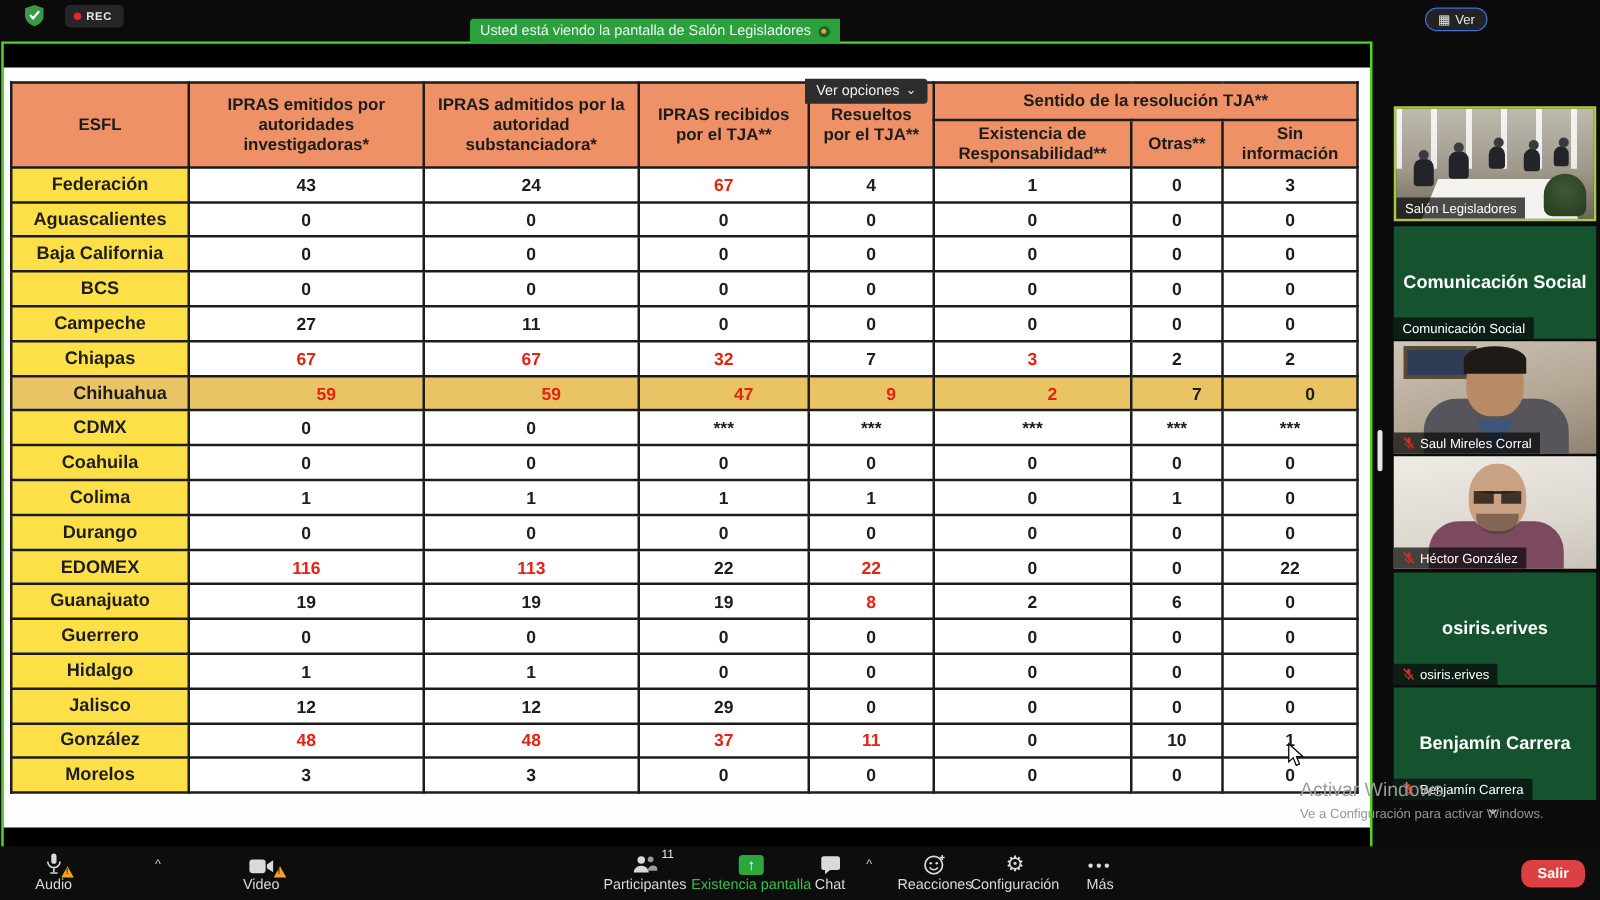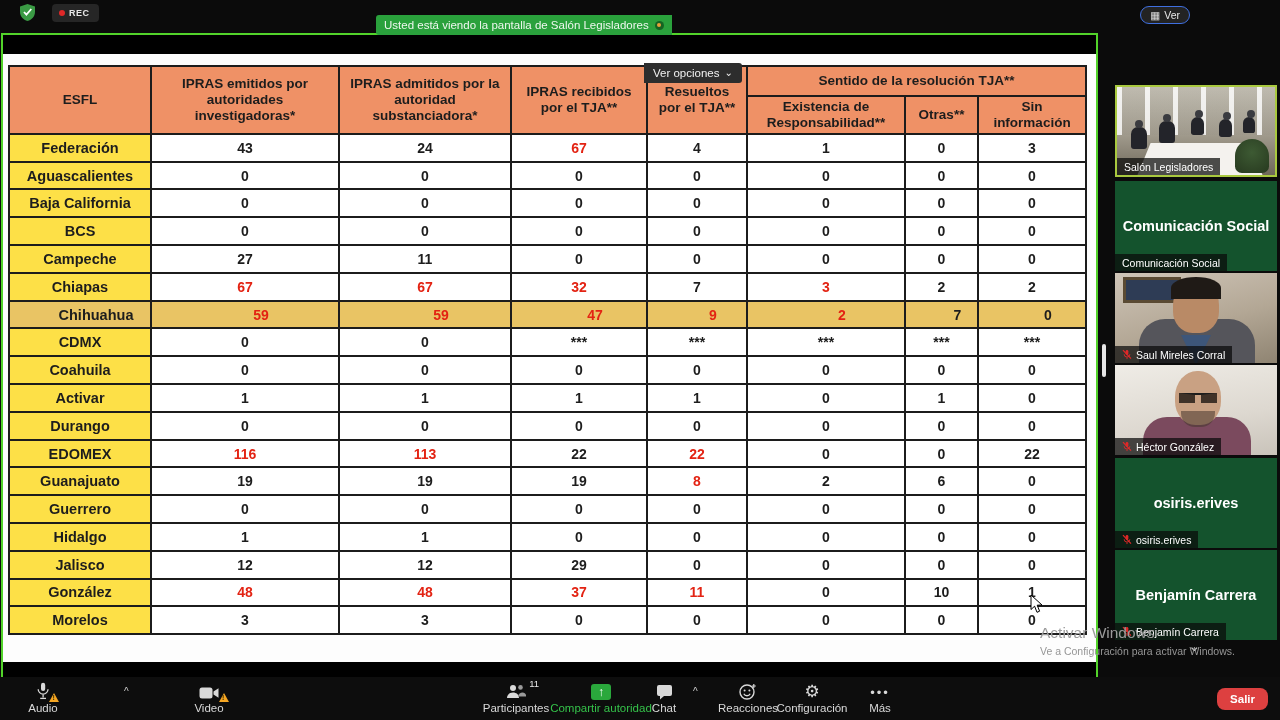--- a/index.html
+++ b/index.html
@@ -245,21 +245,21 @@
           <td class="state">Coahuila</td>
           <td>0</td>
           <td>0</td>
           <td>0</td>
           <td>0</td>
           <td>0</td>
           <td>0</td>
           <td>0</td>
         </tr>
         <tr>
-          <td class="state">Activar</td>
+          <td class="state">Colima</td>
           <td>1</td>
           <td>1</td>
           <td>1</td>
           <td>1</td>
           <td>0</td>
           <td>1</td>
           <td>0</td>
         </tr>
         <tr>
           <td class="state">Durango</td>
@@ -477,21 +477,21 @@
         </svg>
       <span class="pcount">11</span>
     </span>
     <span>Participantes</span>
   </div>
 
   <div class="tbtn" id="share-btn" style="left:546px; width:110px;">
     <span class="ticon">
         <span class="sq">↑</span>
       </span>
-    <span>Compartir autoridad</span>
+    <span>Existencia pantalla</span>
   </div>
 
   <div class="tbtn" style="left:644px; width:40px;">
     <span class="ticon">
       <svg width="17" height="16" viewBox="0 0 17 16">
           <path d="M1 3a2 2 0 0 1 2-2h11a2 2 0 0 1 2 2v7a2 2 0 0 1-2 2H8l-4 3.4V12H3a2 2 0 0 1-2-2Z" fill="#d9d9d9"></path>
         </svg>
     </span>
     <span>Chat</span>
   </div>

